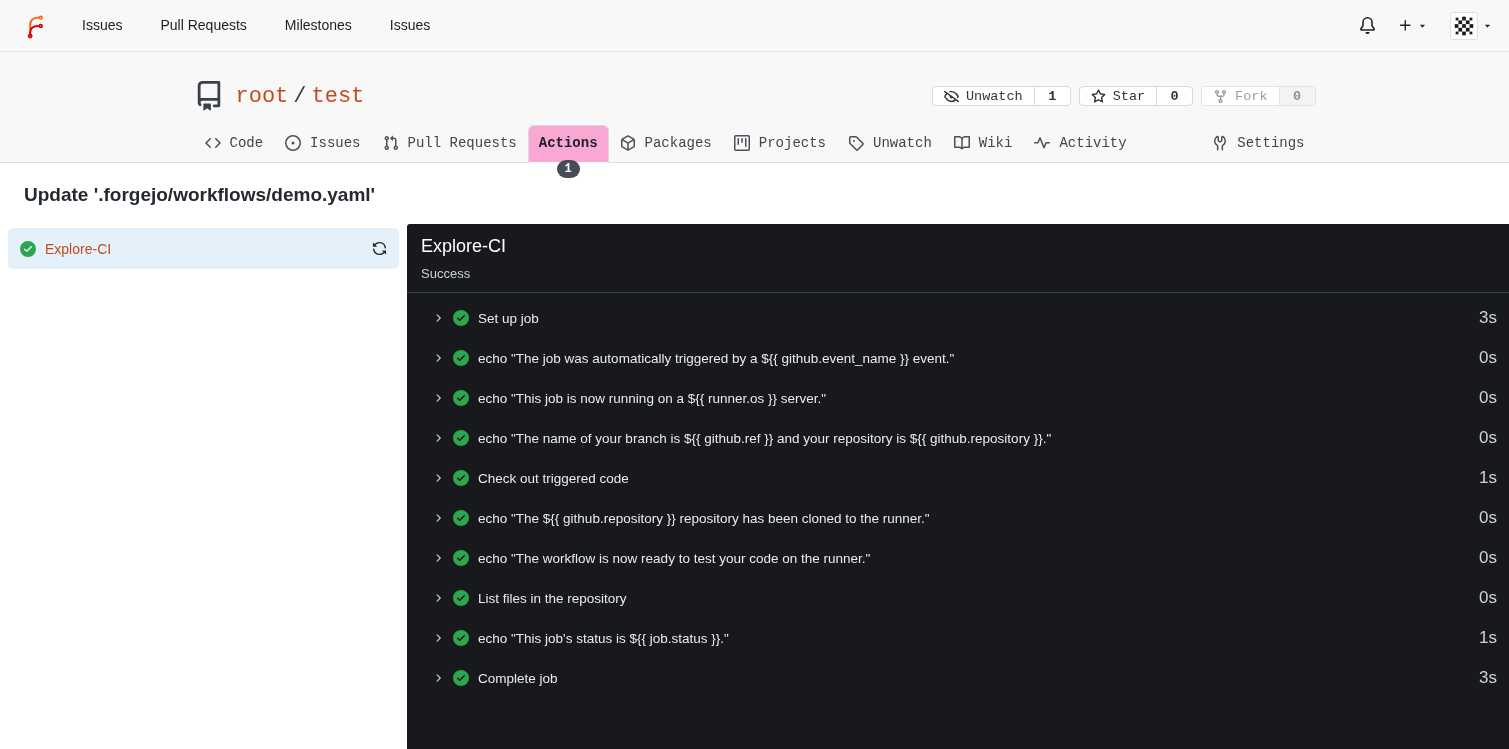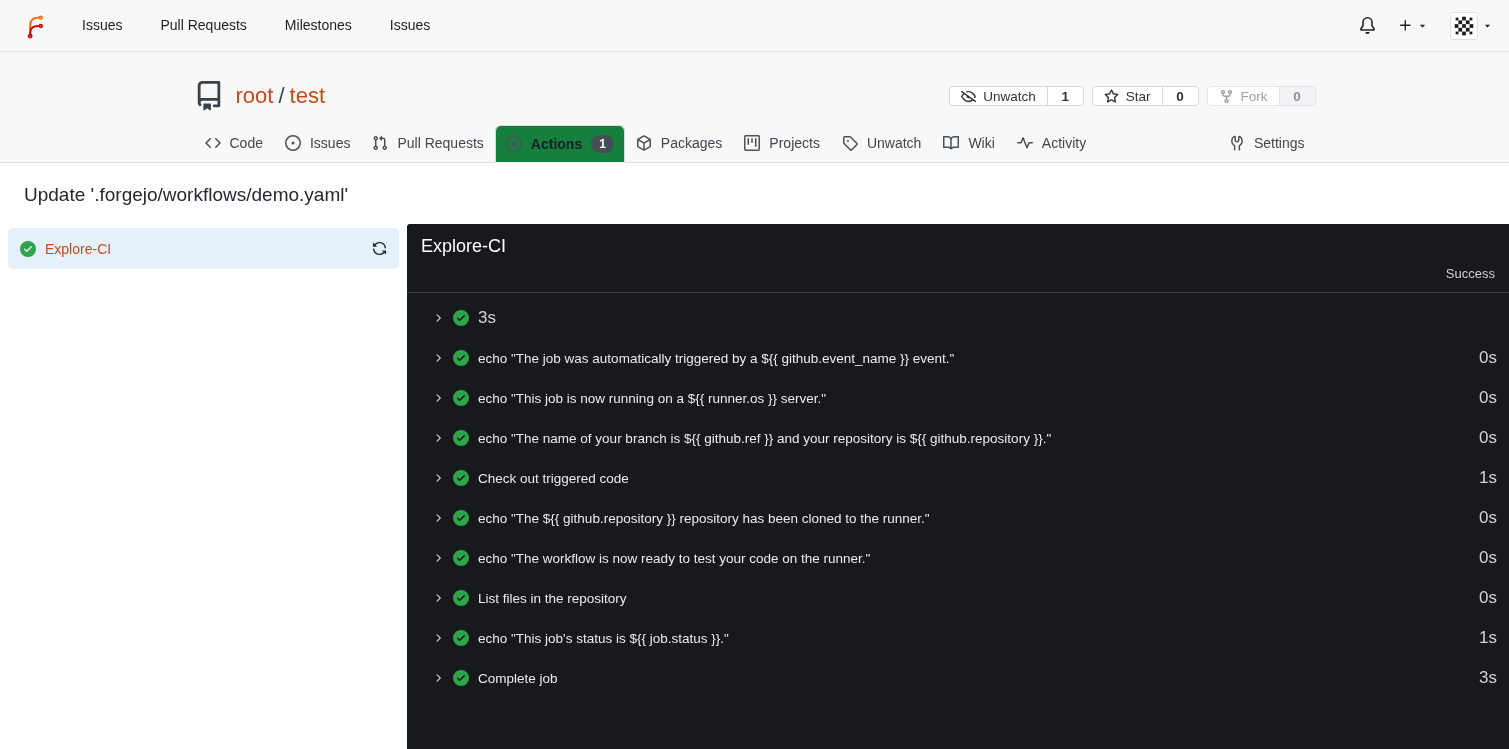--- a/index.html
+++ b/index.html
@@ -22,21 +22,21 @@
   .nav-link { padding: 0 19px; color: #1b1f24; cursor: pointer; line-height: 51px; }
   .nav-right { margin-left: auto; display: flex; align-items: center; gap: 22px; }
   .nav-icon-btn { display: flex; align-items: center; gap: 4px; color: #212529; cursor: pointer; }
   .avatar {
     width: 28px; height: 28px; border-radius: 3px; border: 1px solid #e0e0e0;
     background: #fff; overflow: hidden;
   }
 
   
   .repo-header { background: #f8f8f9; border-bottom: 1px solid #dcdee1; }
-  .repo-container { width: 1122px; margin: 0 auto; }
+  .repo-container { width: 1122px; margin: 0 auto; font-family: Liberation Mono, monospace; }
   .repo-title-row { display: flex; align-items: center; padding: 20px 0 4px 0; height: 72px; }
   .repo-icon { color: #3b4148; margin-right: 12px; }
   .repo-name { font-size: 22px; display: flex; align-items: baseline; gap: 5px; }
   .repo-name a { color: #c64b1c; text-decoration: none; cursor: pointer; }
   .repo-name .sep { color: #384048; }
   .repo-buttons { margin-left: auto; display: flex; gap: 8px; }
   .split-btn {
     display: flex; align-items: stretch; background: #fff; border: 1px solid #d7d9dc;
     border-radius: 4px; overflow: hidden; height: 20px; font-size: 13.5px; color: #313archive9;
     color: #31353a;
@@ -52,22 +52,22 @@
   .split-btn.disabled .btn-count { background: #f2f3f4; color: #8b9096; border-left-color: #e2e4e6; }
 
   
   .tabs-row { display: flex; align-items: flex-end; height: 38px; }
   .tab {
     display: flex; align-items: center; gap: 9px; padding: 0 10px; height: 38px;
     color: #40464d; cursor: pointer; border: 1px solid transparent;
   }
   .tab .t-icon { color: #4b5158; }
   .tab.active {
-    background: #15803d; border: 1px solid #d8dade; border-bottom-color: #fff;
-    border-radius: 6px 6px 0 0; margin-bottom: -1px; font-weight: 700; color: #1b1f24;
+    background: #f9a8d4; border: 1px solid #d8dade; border-bottom-color: #fff;
+    border-radius: 6px 6px 0 0; margin-bottom: -1px; font-weight: 700; color: #1b1f24; flex-direction: column;
   }
   .tab-badge {
     background: #444d56; color: #fff; font-size: 12px; font-weight: 600;
     border-radius: 10px; padding: 1px 8px; line-height: 16px;
   }
   .tab-settings { margin-left: auto; }
 
   
   .run-title { padding: 21px 24px 18px 24px; font-size: 19px; color: #24292f; }
   .run-layout { display: flex; height: 527px; align-items: stretch; }
@@ -78,21 +78,21 @@
   }
   .job-item .job-label { color: #c64b1c; flex: 1; font-size: 14px; }
   .job-item .sync { color: #24292f; cursor: pointer; }
 
   .run-panel {
     flex: 1; background: #17191d; display: flex; flex-direction: column;
     border-top-left-radius: 3px;
   }
   .panel-header { padding: 12px 14px 11px 14px; border-bottom: 1px solid #3a4149; }
   .panel-title { color: #ffffff; font-size: 18px; font-weight: 500; margin-bottom: 9px; }
-  .panel-status { color: #cdd1d5; font-size: 13px; text-align: right; }
+  .panel-status { color: #cdd1d5; font-size: 13px; }
   .steps-list { padding: 5px 12px 5px 25px; }
   .step-row { display: flex; align-items: center; height: 40px; gap: 9px; cursor: pointer; }
   .step-chevron { color: #cfd3d7; flex: none; }
   .step-check { flex: none; }
   .step-name { color: #e9ebed; font-size: 13.5px; flex: 1; white-space: nowrap; overflow: hidden; }
   .step-duration { color: #d0d3d6; font-size: 17px; flex: none; }
 
   .green { color: #2da44e; }
 </style>
 </head>
@@ -259,21 +259,21 @@
       <span class="tab tab-settings">
         <svg class="t-icon" width="16" height="16" viewBox="0 0 16 16" fill="currentColor">
             <path d="M5.433 2.304A4.492 4.492 0 0 0 3.5 6c0 1.598.832 3.002 2.09 3.802.518.328.929.923.902 1.64v.008l-.164 3.337a.75.75 0 1 1-1.498-.073l.163-3.33c.002-.085-.05-.216-.207-.316A5.996 5.996 0 0 1 2 6a5.993 5.993 0 0 1 2.567-4.92 1.482 1.482 0 0 1 1.673-.04c.462.296.76.827.76 1.423v2.82c0 .082.041.16.11.206l.75.51a.25.25 0 0 0 .28 0l.75-.51A.249.249 0 0 0 9 5.282V2.463c0-.596.298-1.127.76-1.423a1.482 1.482 0 0 1 1.673.04A5.993 5.993 0 0 1 14 6a5.996 5.996 0 0 1-2.786 5.068c-.157.1-.209.23-.207.315l.163 3.33a.752.752 0 0 1-1.094.714.75.75 0 0 1-.404-.64l-.164-3.345c-.027-.717.384-1.312.902-1.64A4.495 4.495 0 0 0 12.5 6a4.492 4.492 0 0 0-1.933-3.696c-.024.017-.067.067-.067.16v2.818a1.75 1.75 0 0 1-.767 1.448l-.75.51a1.75 1.75 0 0 1-1.966 0l-.75-.51A1.75 1.75 0 0 1 5.5 5.282V2.463c0-.092-.043-.142-.067-.159Z"></path>
           </svg>
         <span>Settings</span>
       </span>
     </div>
   </div>
 </section>
 
-<h1 class="run-title" style="margin:0; font-weight:400;">Update '.forgejo/workflows/demo.yaml'</h1>
+<h1 class="run-title" style="margin:0; font-weight:700;">Update '.forgejo/workflows/demo.yaml'</h1>
 
 <div class="run-layout">
   <aside class="run-sidebar">
     <div class="job-item">
       <svg class="green" width="16" height="16" viewBox="0 0 16 16" fill="currentColor">
           <path d="M8 16A8 8 0 1 1 8 0a8 8 0 0 1 0 16Zm3.78-9.72a.751.751 0 0 0-.018-1.042.751.751 0 0 0-1.042-.018L6.75 9.19 5.28 7.72a.751.751 0 0 0-1.042.018.751.751 0 0 0-.018 1.042l2 2a.75.75 0 0 0 1.06 0Z"></path>
         </svg>
       <span class="job-label">Explore-CI</span>
       <svg class="sync" width="15" height="15" viewBox="0 0 16 16" fill="currentColor">
           <path d="M1.705 8.005a.75.75 0 0 1 .834.656 5.5 5.5 0 0 0 9.592 2.97l-1.204-1.204a.25.25 0 0 1 .177-.427h3.646a.25.25 0 0 1 .25.25v3.646a.25.25 0 0 1-.427.177l-1.38-1.38A7.002 7.002 0 0 1 1.05 8.84a.75.75 0 0 1 .656-.834ZM8 2.5a5.487 5.487 0 0 0-4.131 1.869l1.204 1.204A.25.25 0 0 1 4.896 6H1.25A.25.25 0 0 1 1 5.75V2.104a.25.25 0 0 1 .427-.177l1.38 1.38A7.002 7.002 0 0 1 14.95 7.16a.75.75 0 0 1-1.49.178A5.5 5.5 0 0 0 8 2.5Z"></path>
@@ -287,20 +287,21 @@
       <div class="panel-status">Success</div>
     </div>
     <div class="steps-list">
   <div class="step-row">
     <svg class="step-chevron" width="12" height="12" viewBox="0 0 16 16" fill="currentColor">
             <path d="M6.22 3.22a.75.75 0 0 1 1.06 0l4.25 4.25a.75.75 0 0 1 0 1.06l-4.25 4.25a.751.751 0 0 1-1.042-.018.751.751 0 0 1-.018-1.042L9.94 8 6.22 4.28a.75.75 0 0 1 0-1.06Z"></path>
           </svg>
     <svg class="step-check green" width="16" height="16" viewBox="0 0 16 16" fill="currentColor">
             <path d="M8 16A8 8 0 1 1 8 0a8 8 0 0 1 0 16Zm3.78-9.72a.751.751 0 0 0-.018-1.042.751.751 0 0 0-1.042-.018L6.75 9.19 5.28 7.72a.751.751 0 0 0-1.042.018.751.751 0 0 0-.018 1.042l2 2a.75.75 0 0 0 1.06 0Z"></path>
           </svg>
+    <span class="step-name">Set up job</span>
     <span class="step-duration">3s</span>
   </div>
 
   <div class="step-row">
     <svg class="step-chevron" width="12" height="12" viewBox="0 0 16 16" fill="currentColor">
             <path d="M6.22 3.22a.75.75 0 0 1 1.06 0l4.25 4.25a.75.75 0 0 1 0 1.06l-4.25 4.25a.751.751 0 0 1-1.042-.018.751.751 0 0 1-.018-1.042L9.94 8 6.22 4.28a.75.75 0 0 1 0-1.06Z"></path>
           </svg>
     <svg class="step-check green" width="16" height="16" viewBox="0 0 16 16" fill="currentColor">
             <path d="M8 16A8 8 0 1 1 8 0a8 8 0 0 1 0 16Zm3.78-9.72a.751.751 0 0 0-.018-1.042.751.751 0 0 0-1.042-.018L6.75 9.19 5.28 7.72a.751.751 0 0 0-1.042.018.751.751 0 0 0-.018 1.042l2 2a.75.75 0 0 0 1.06 0Z"></path>
           </svg>

